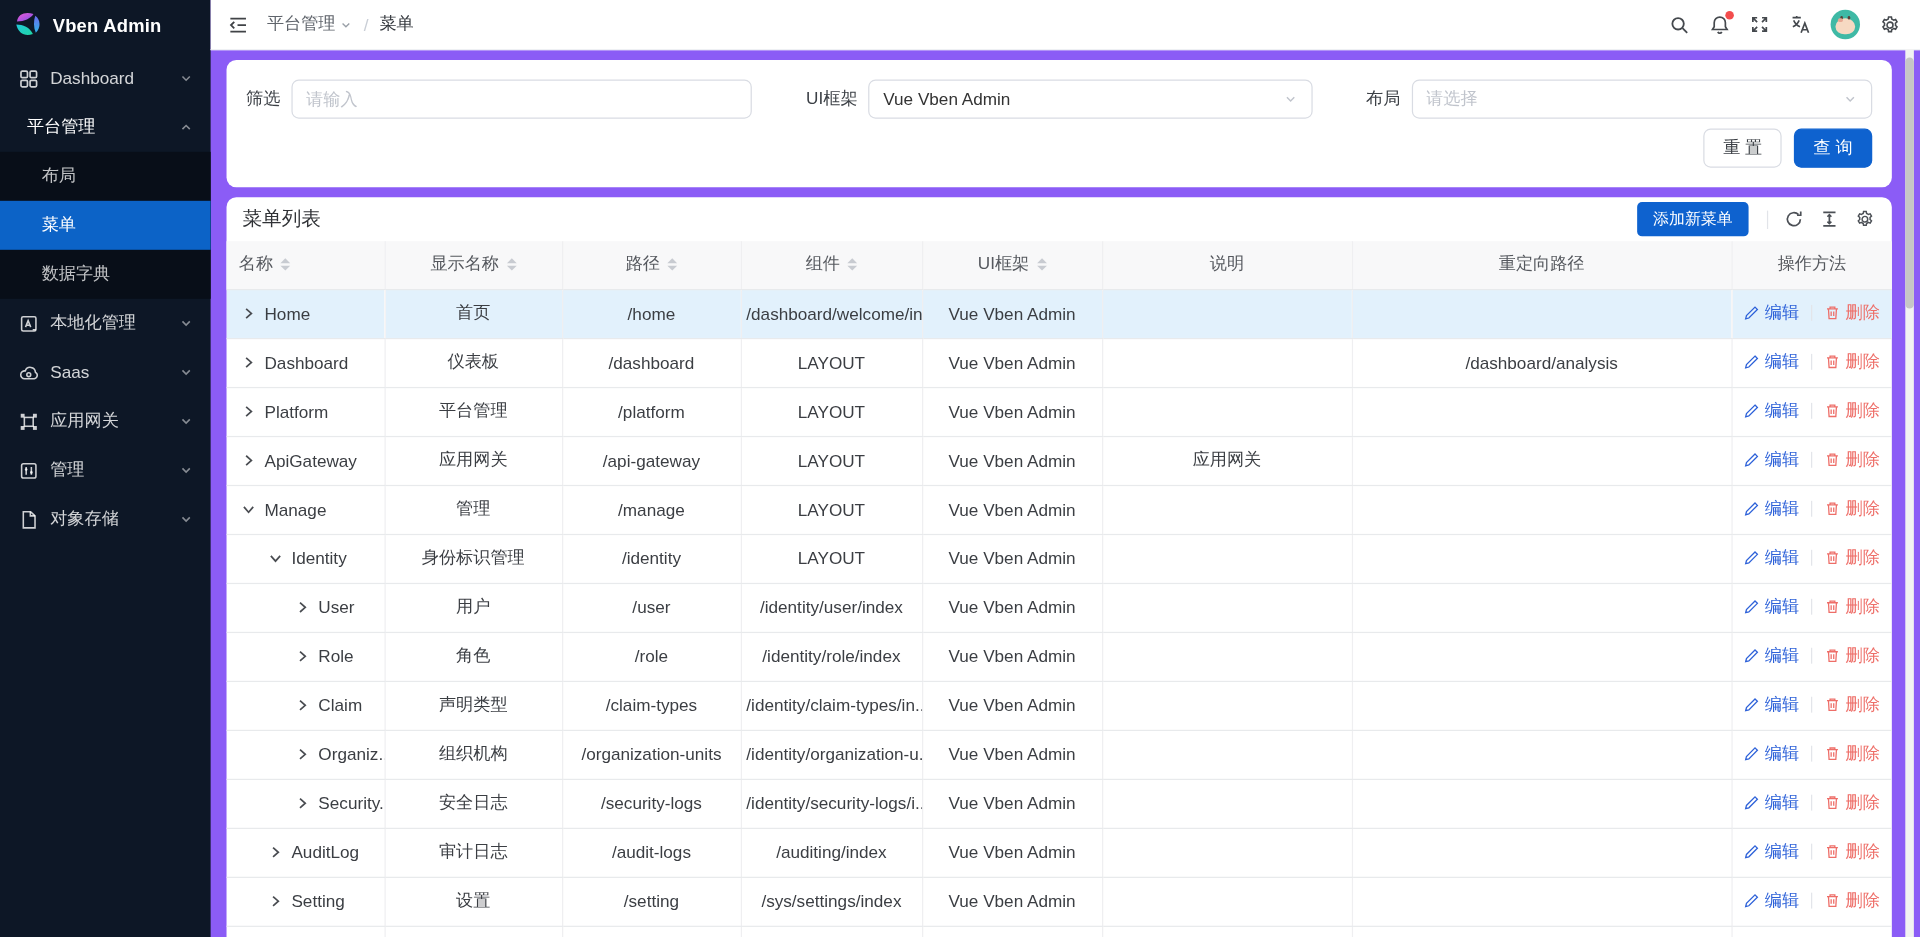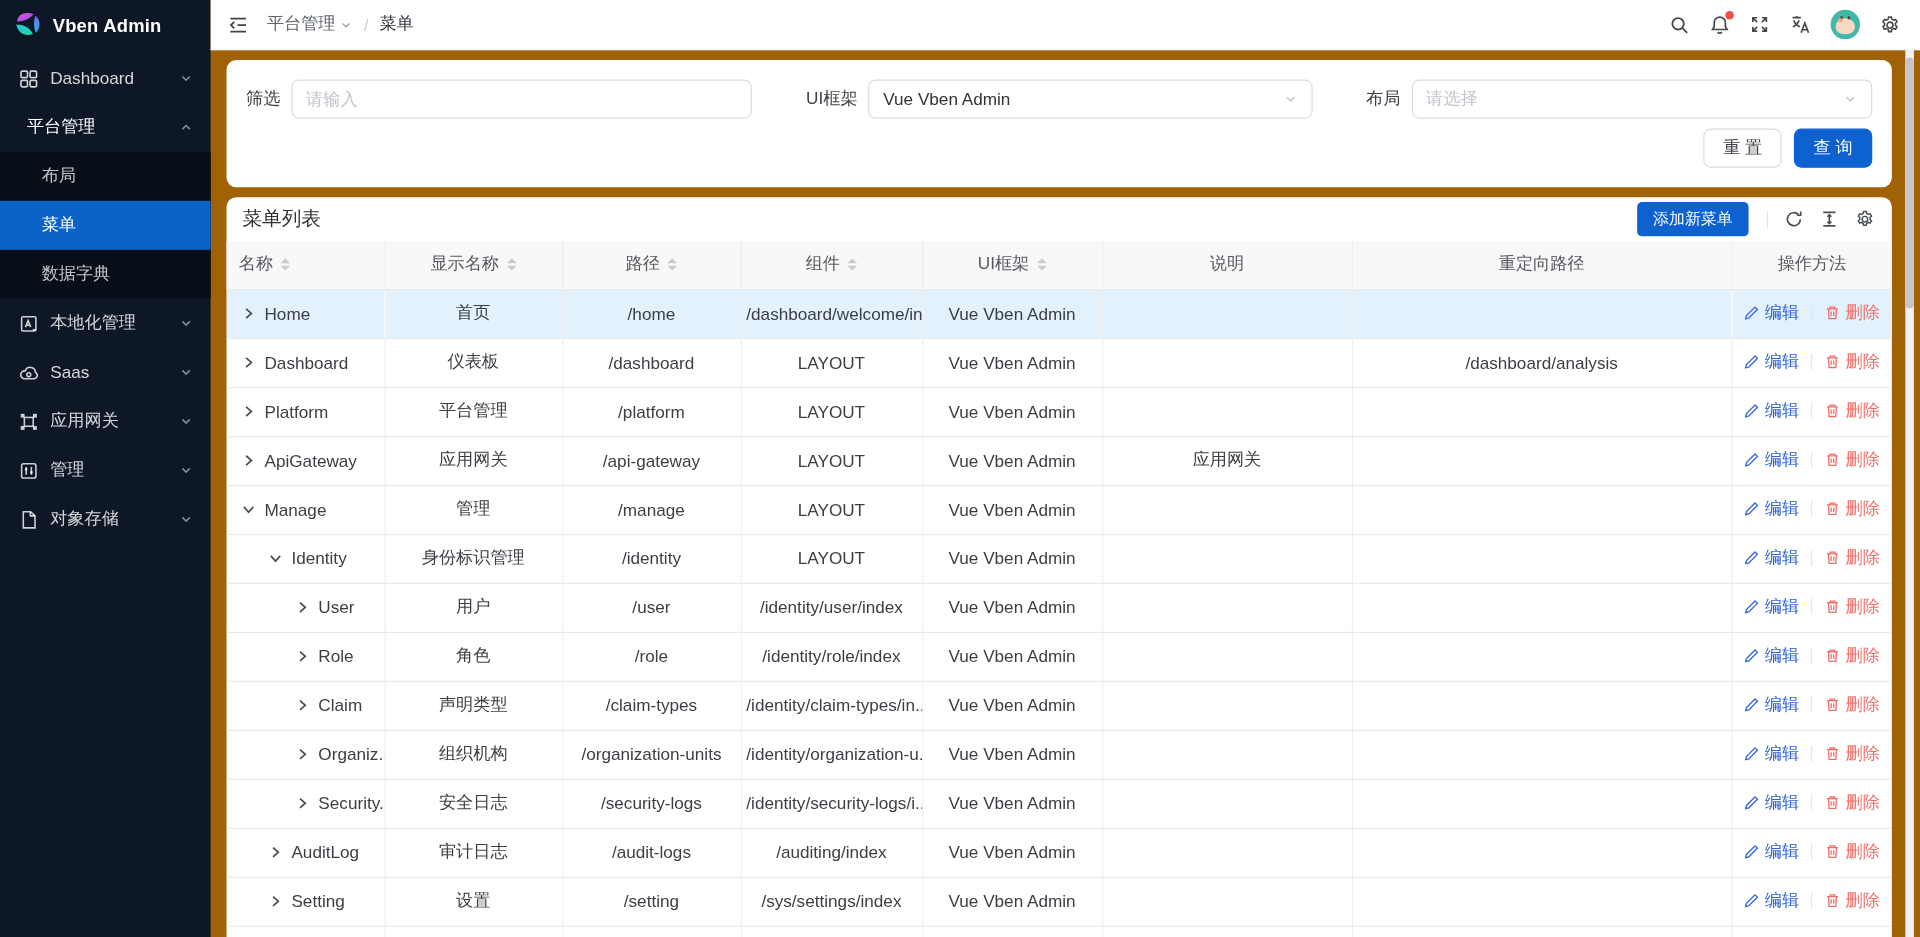--- a/index.html
+++ b/index.html
@@ -1,16 +1,16 @@
 <!DOCTYPE html>
 <html><head>
 <meta charset="utf-8">
 <style>
   html,body{margin:0;padding:0;background:#e9ebef;}
-  .viewport{width:1920px;height:937px;overflow:hidden;position:relative;background:#a16207;}
+  .viewport{width:1920px;height:937px;overflow:hidden;position:relative;background:#8b5cf6;}
   .scale{width:1568px;height:766px;transform:scale(1.22449);transform-origin:0 0;display:flex;
          font-family:"Liberation Sans","DejaVu Sans",sans-serif;font-size:14px;color:#333;position:relative;}
 
   
   .sidebar{width:172px;height:766px;background:#0d1726;flex-shrink:0;display:flex;flex-direction:column;}
   .logo{height:40px;display:flex;align-items:center;padding-left:9px;cursor:pointer;}
   .logo svg{width:27px;height:27px;}
   .logo-text{color:#fff;font-weight:bold;font-size:15px;margin-left:7px;letter-spacing:.2px;}
   .nav{padding-top:4px;}
   .menu-item{height:40px;display:flex;align-items:center;padding:0 14px 0 15px;color:rgba(255,255,255,.82);cursor:pointer;}

